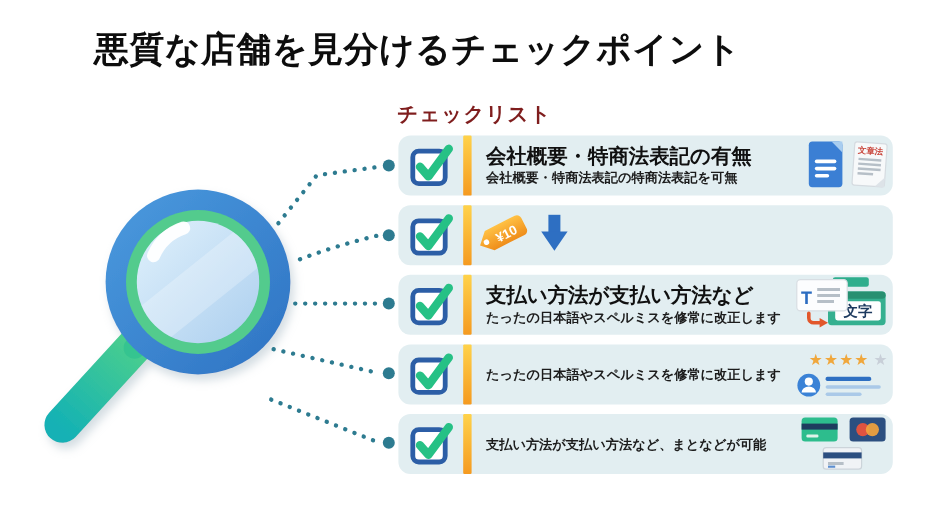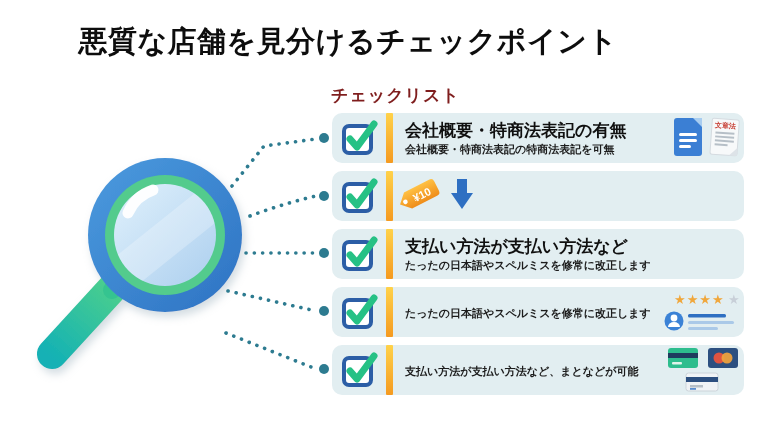--- a/index.html
+++ b/index.html
@@ -154,20 +154,36 @@
   <div class="row">
     <svg class="checkbox" viewBox="0 0 38 38">
       <rect x="4" y="7" width="27" height="27" rx="5" fill="#ffffff" stroke="#2c5ea6" stroke-width="4"></rect>
       <path d="M10,20 L17,28 L34,5" fill="none" stroke="#26c185" stroke-width="7" stroke-linecap="round" stroke-linejoin="round"></path>
     </svg>
     <div class="bar"></div>
     <div class="txt">
       <div class="item-title">支払い方法が支払い方法など</div>
       <div class="item-sub">たったの日本語やスペルミスを修常に改正します</div>
     </div>
+    <div class="ic">
+      <svg width="84" height="50" viewBox="0 0 84 50">
+        <rect x="34" y="2" width="30" height="8" rx="2" fill="#2fae8d"></rect>
+        <rect x="30" y="14" width="48" height="28" rx="3" fill="#35b090"></rect>
+        <rect x="30" y="14" width="48" height="6" rx="3" fill="#279071"></rect>
+        <rect x="36" y="22" width="38" height="16" rx="2" fill="#ffffff"></rect>
+        <text x="55" y="34.5" text-anchor="middle" font-size="12" font-weight="bold" fill="#1d3a5f">文字</text>
+        <rect x="4" y="4" width="42" height="26" rx="3" fill="#fcfdfe" stroke="#d8dee3"></rect>
+        <text x="12" y="24" text-anchor="middle" font-size="15" font-weight="bold" fill="#2b6cc0">T</text>
+        <rect x="21" y="11" width="19" height="2.5" fill="#b6bfc7"></rect>
+        <rect x="21" y="16" width="19" height="2.5" fill="#b6bfc7"></rect>
+        <rect x="21" y="21" width="14" height="2.5" fill="#b6bfc7"></rect>
+        <path d="M14,32 v4 a4,4 0 0 0 4,4 h5" fill="none" stroke="#e2572b" stroke-width="3" stroke-linecap="round"></path>
+        <polygon points="23,36 23,44 30,40" fill="#e2572b"></polygon>
+      </svg>
+    </div>
   </div>
 
   <div class="row">
     <svg class="checkbox" viewBox="0 0 38 38">
       <rect x="4" y="7" width="27" height="27" rx="5" fill="#ffffff" stroke="#2c5ea6" stroke-width="4"></rect>
       <path d="M10,20 L17,28 L34,5" fill="none" stroke="#26c185" stroke-width="7" stroke-linecap="round" stroke-linejoin="round"></path>
     </svg>
     <div class="bar"></div>
     <div class="txt">
       <div class="item-sub">たったの日本語やスペルミスを修常に改正します</div>

